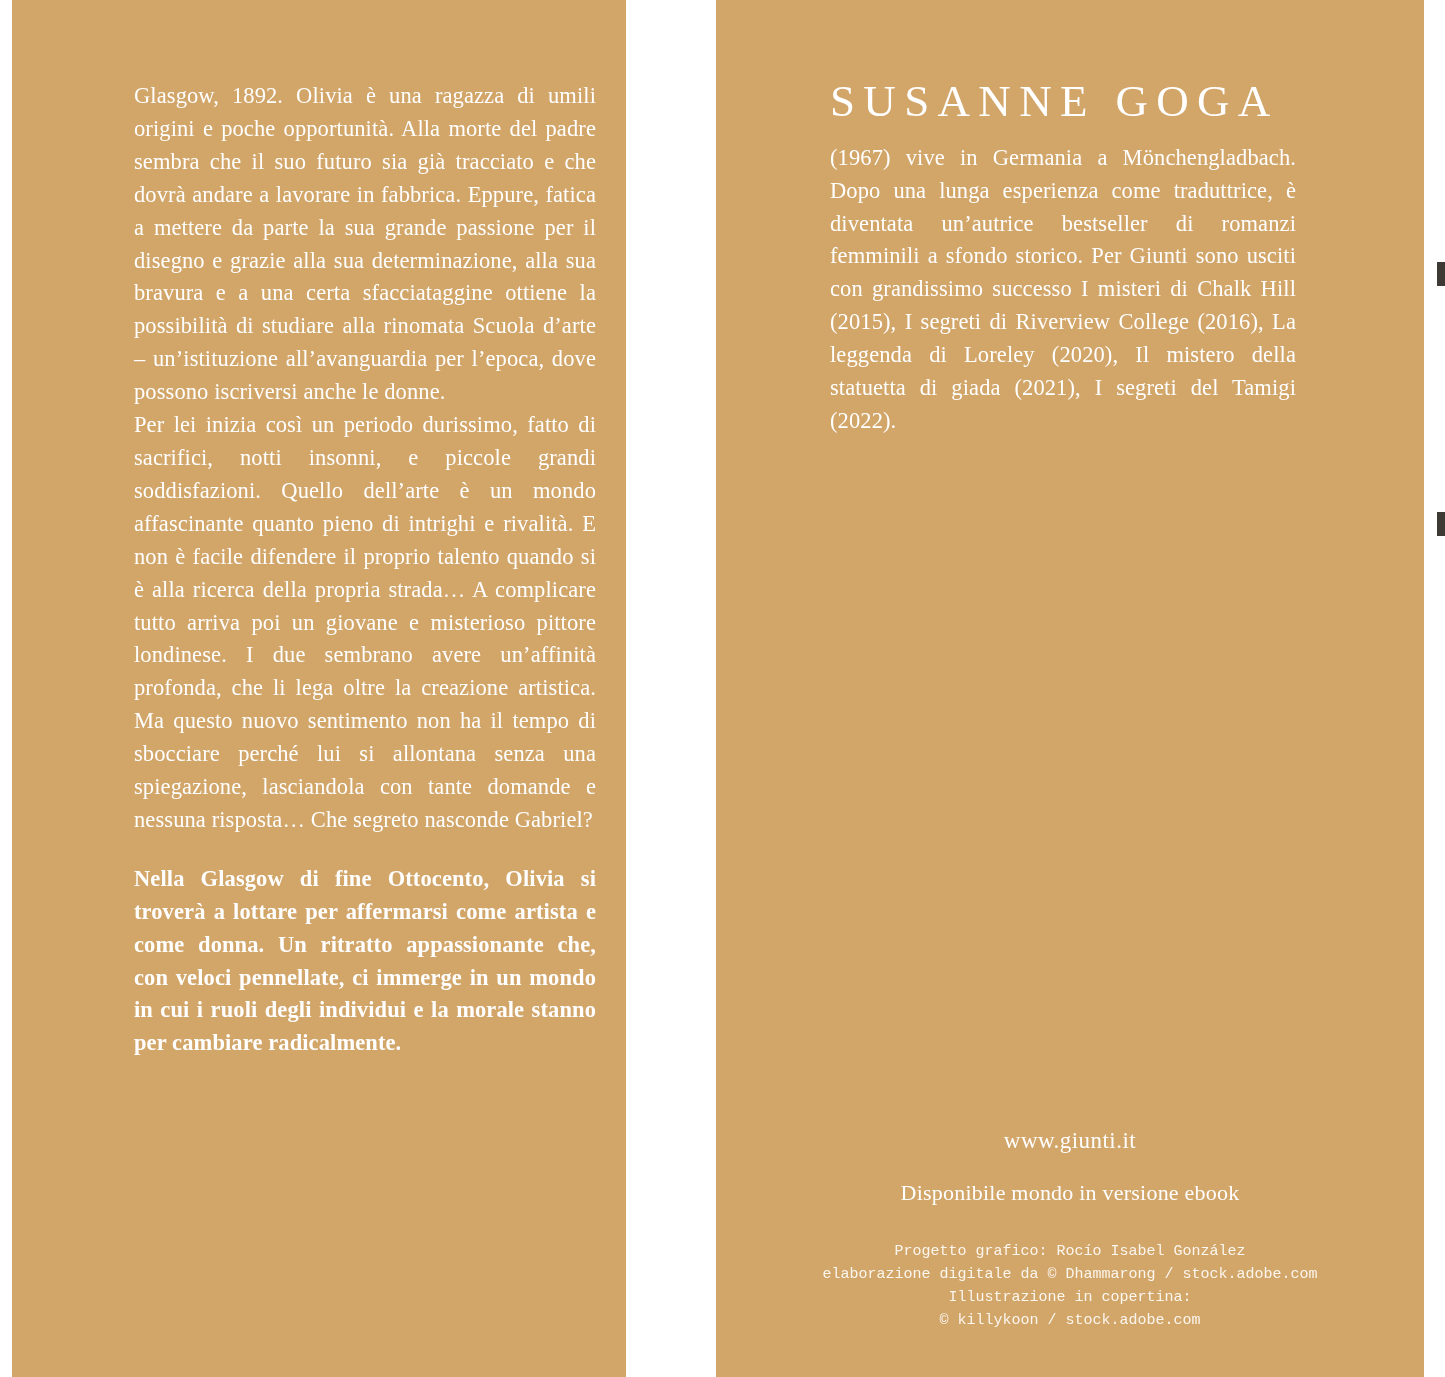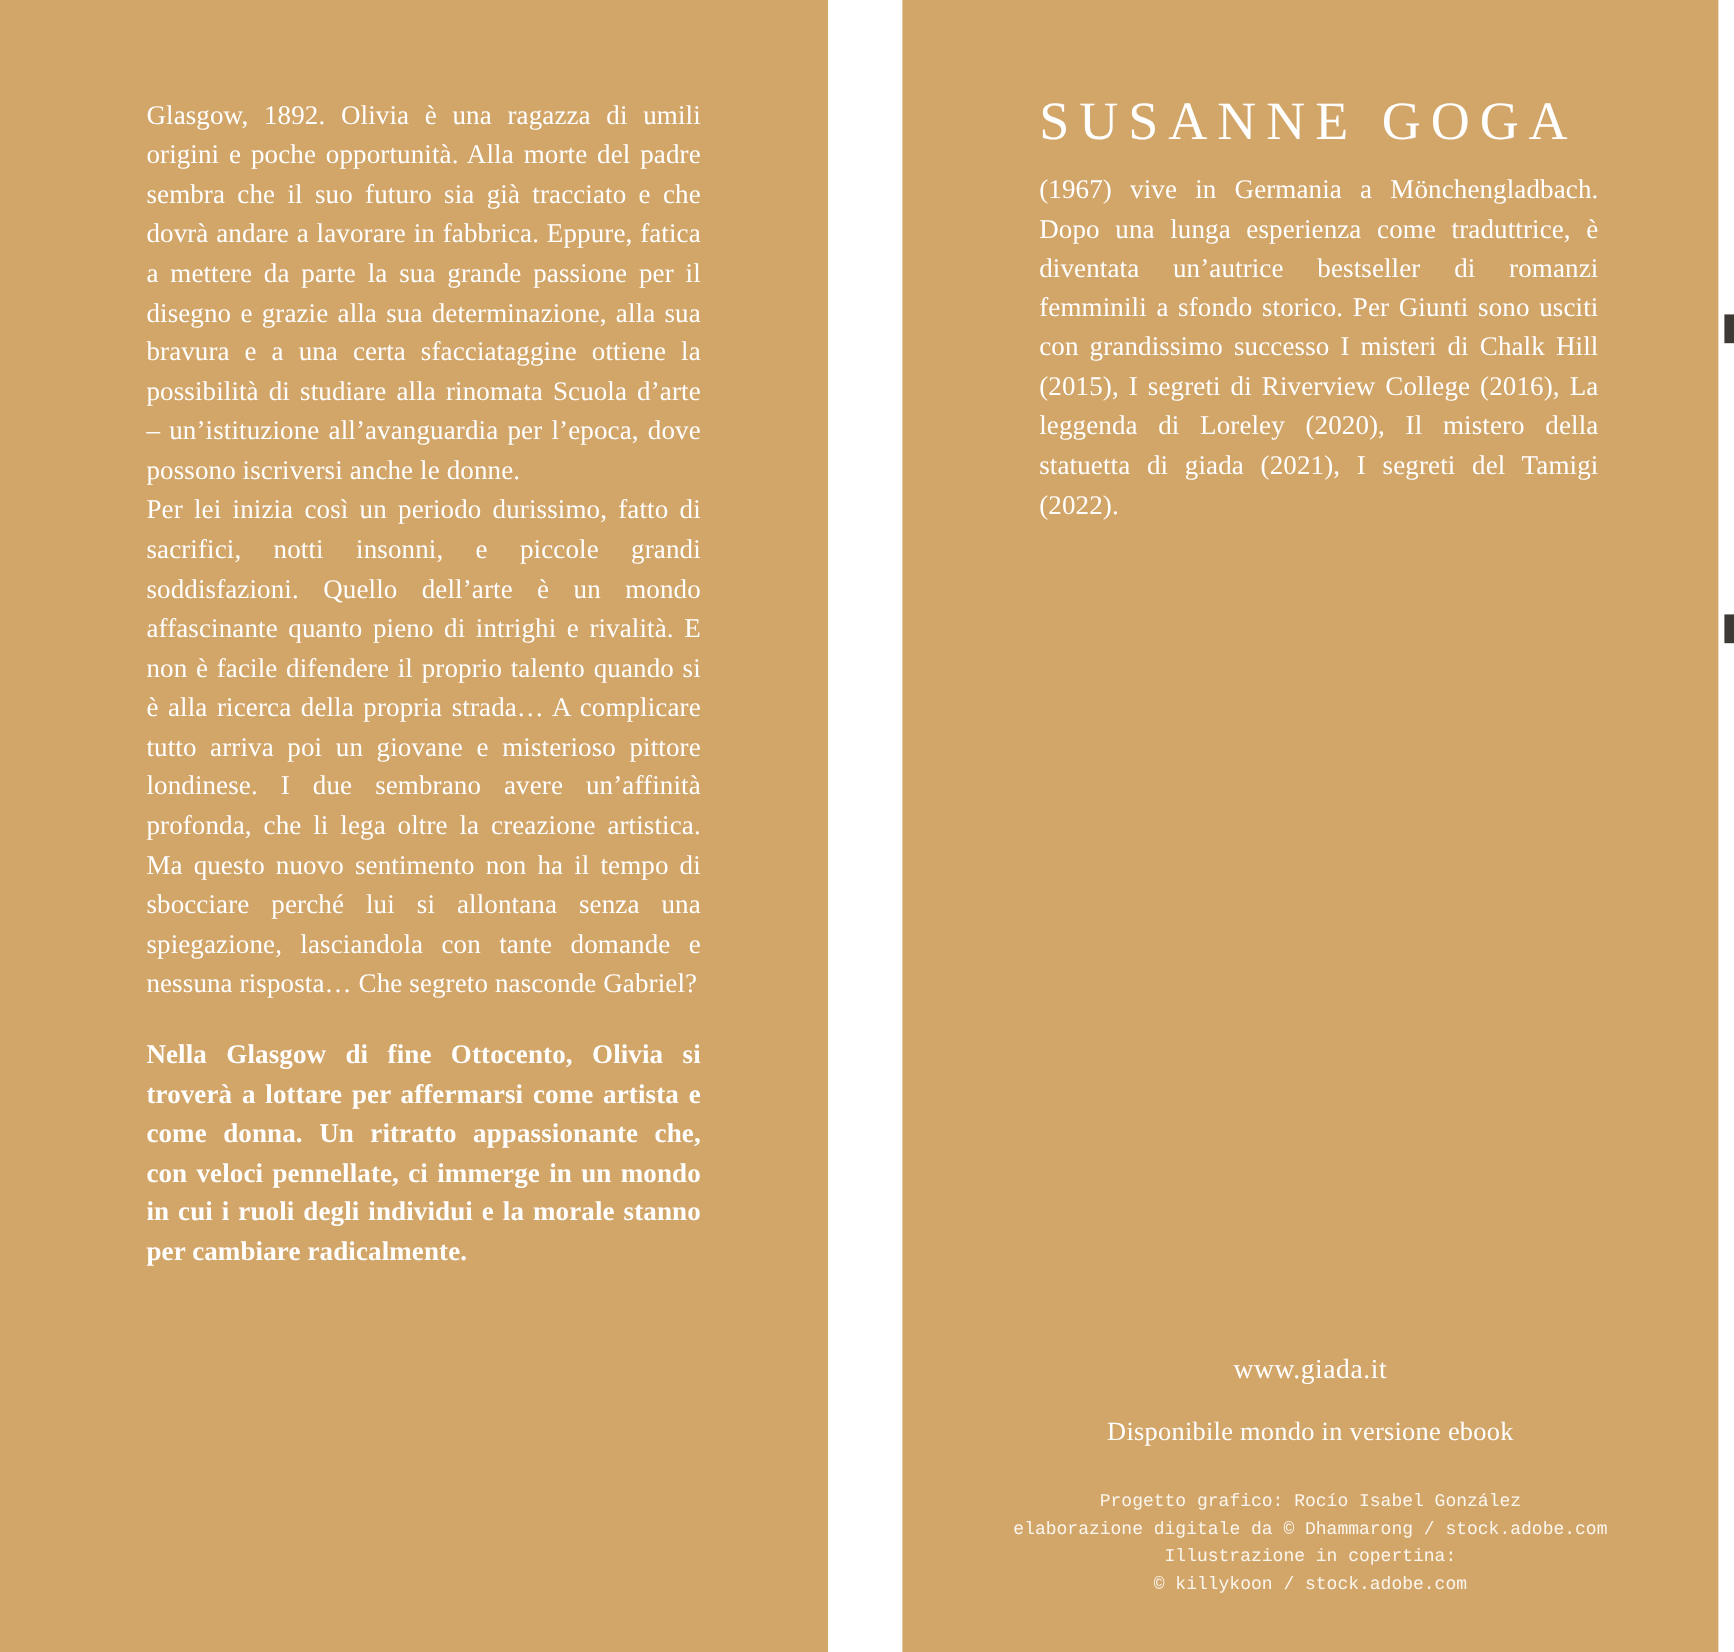--- a/index.html
+++ b/index.html
@@ -14,22 +14,22 @@
     overflow: hidden;
     font-family: "Liberation Serif", serif;
   }
   .flap {
     position: absolute;
     top: 0;
     height: 1377px;
     background: var(--flap-background, #d2a569);
     color: var(--text-color, #ffffff);
   }
-  .left-flap  { left: 0;     width: 690px; }
-  .right-flap { left: 752px; width: 680px; }
+  .left-flap  { left: 12px;     width: 614px; }
+  .right-flap { left: 716px; width: 680px; padding-left: 28px; }
 
   .left-content {
     position: absolute;
     left: 122px;
     top: 80px;
     width: 462px;
   }
   .right-content {
     position: absolute;
     left: 114px;
@@ -109,21 +109,21 @@
     <p class="body-text highlight">Nella Glasgow di fine Ottocento, Olivia si troverà a lottare per affermarsi come artista e come donna. Un ritratto appassionante che, con veloci pennellate, ci immerge in un mondo in cui i ruoli degli individui e la morale stanno per cambiare radicalmente.</p>
   </div>
 </div>
 
 <div class="flap right-flap">
   <div class="right-content" lang="it">
     <h1 class="author-name">SUSANNE GOGA</h1>
     <p class="body-text"><span>(1967) vive in Germania a Mönchengladbach. Dopo una lunga esperienza come traduttrice, è diventata un’autrice bestseller di romanzi femminili a sfondo storico. Per Giunti sono usciti con grandissimo successo </span><span class="it">I misteri di Chalk Hill</span><span> (2015), </span><span class="it">I segreti di Riverview College</span><span> (2016), </span><span class="it">La leggenda di Loreley</span><span> (2020), </span><span class="it">Il mistero della statuetta di giada</span><span> (2021), </span><span class="it">I segreti del Tamigi</span><span> (2022).</span></p>
   </div>
 
-  <div class="website">www.giada.it</div>
+  <div class="website">www.giunti.it</div>
   <div class="ebook">Disponibile mondo in versione ebook</div>
 
   <div class="credits">
     <p class="credit-line">Progetto grafico: Rocío Isabel González</p>
     <p class="credit-line">elaborazione digitale da © Dhammarong / stock.adobe.com</p>
     <p class="credit-line">Illustrazione in copertina:</p>
     <p class="credit-line">© killykoon / stock.adobe.com</p>
   </div>
 </div>
 

